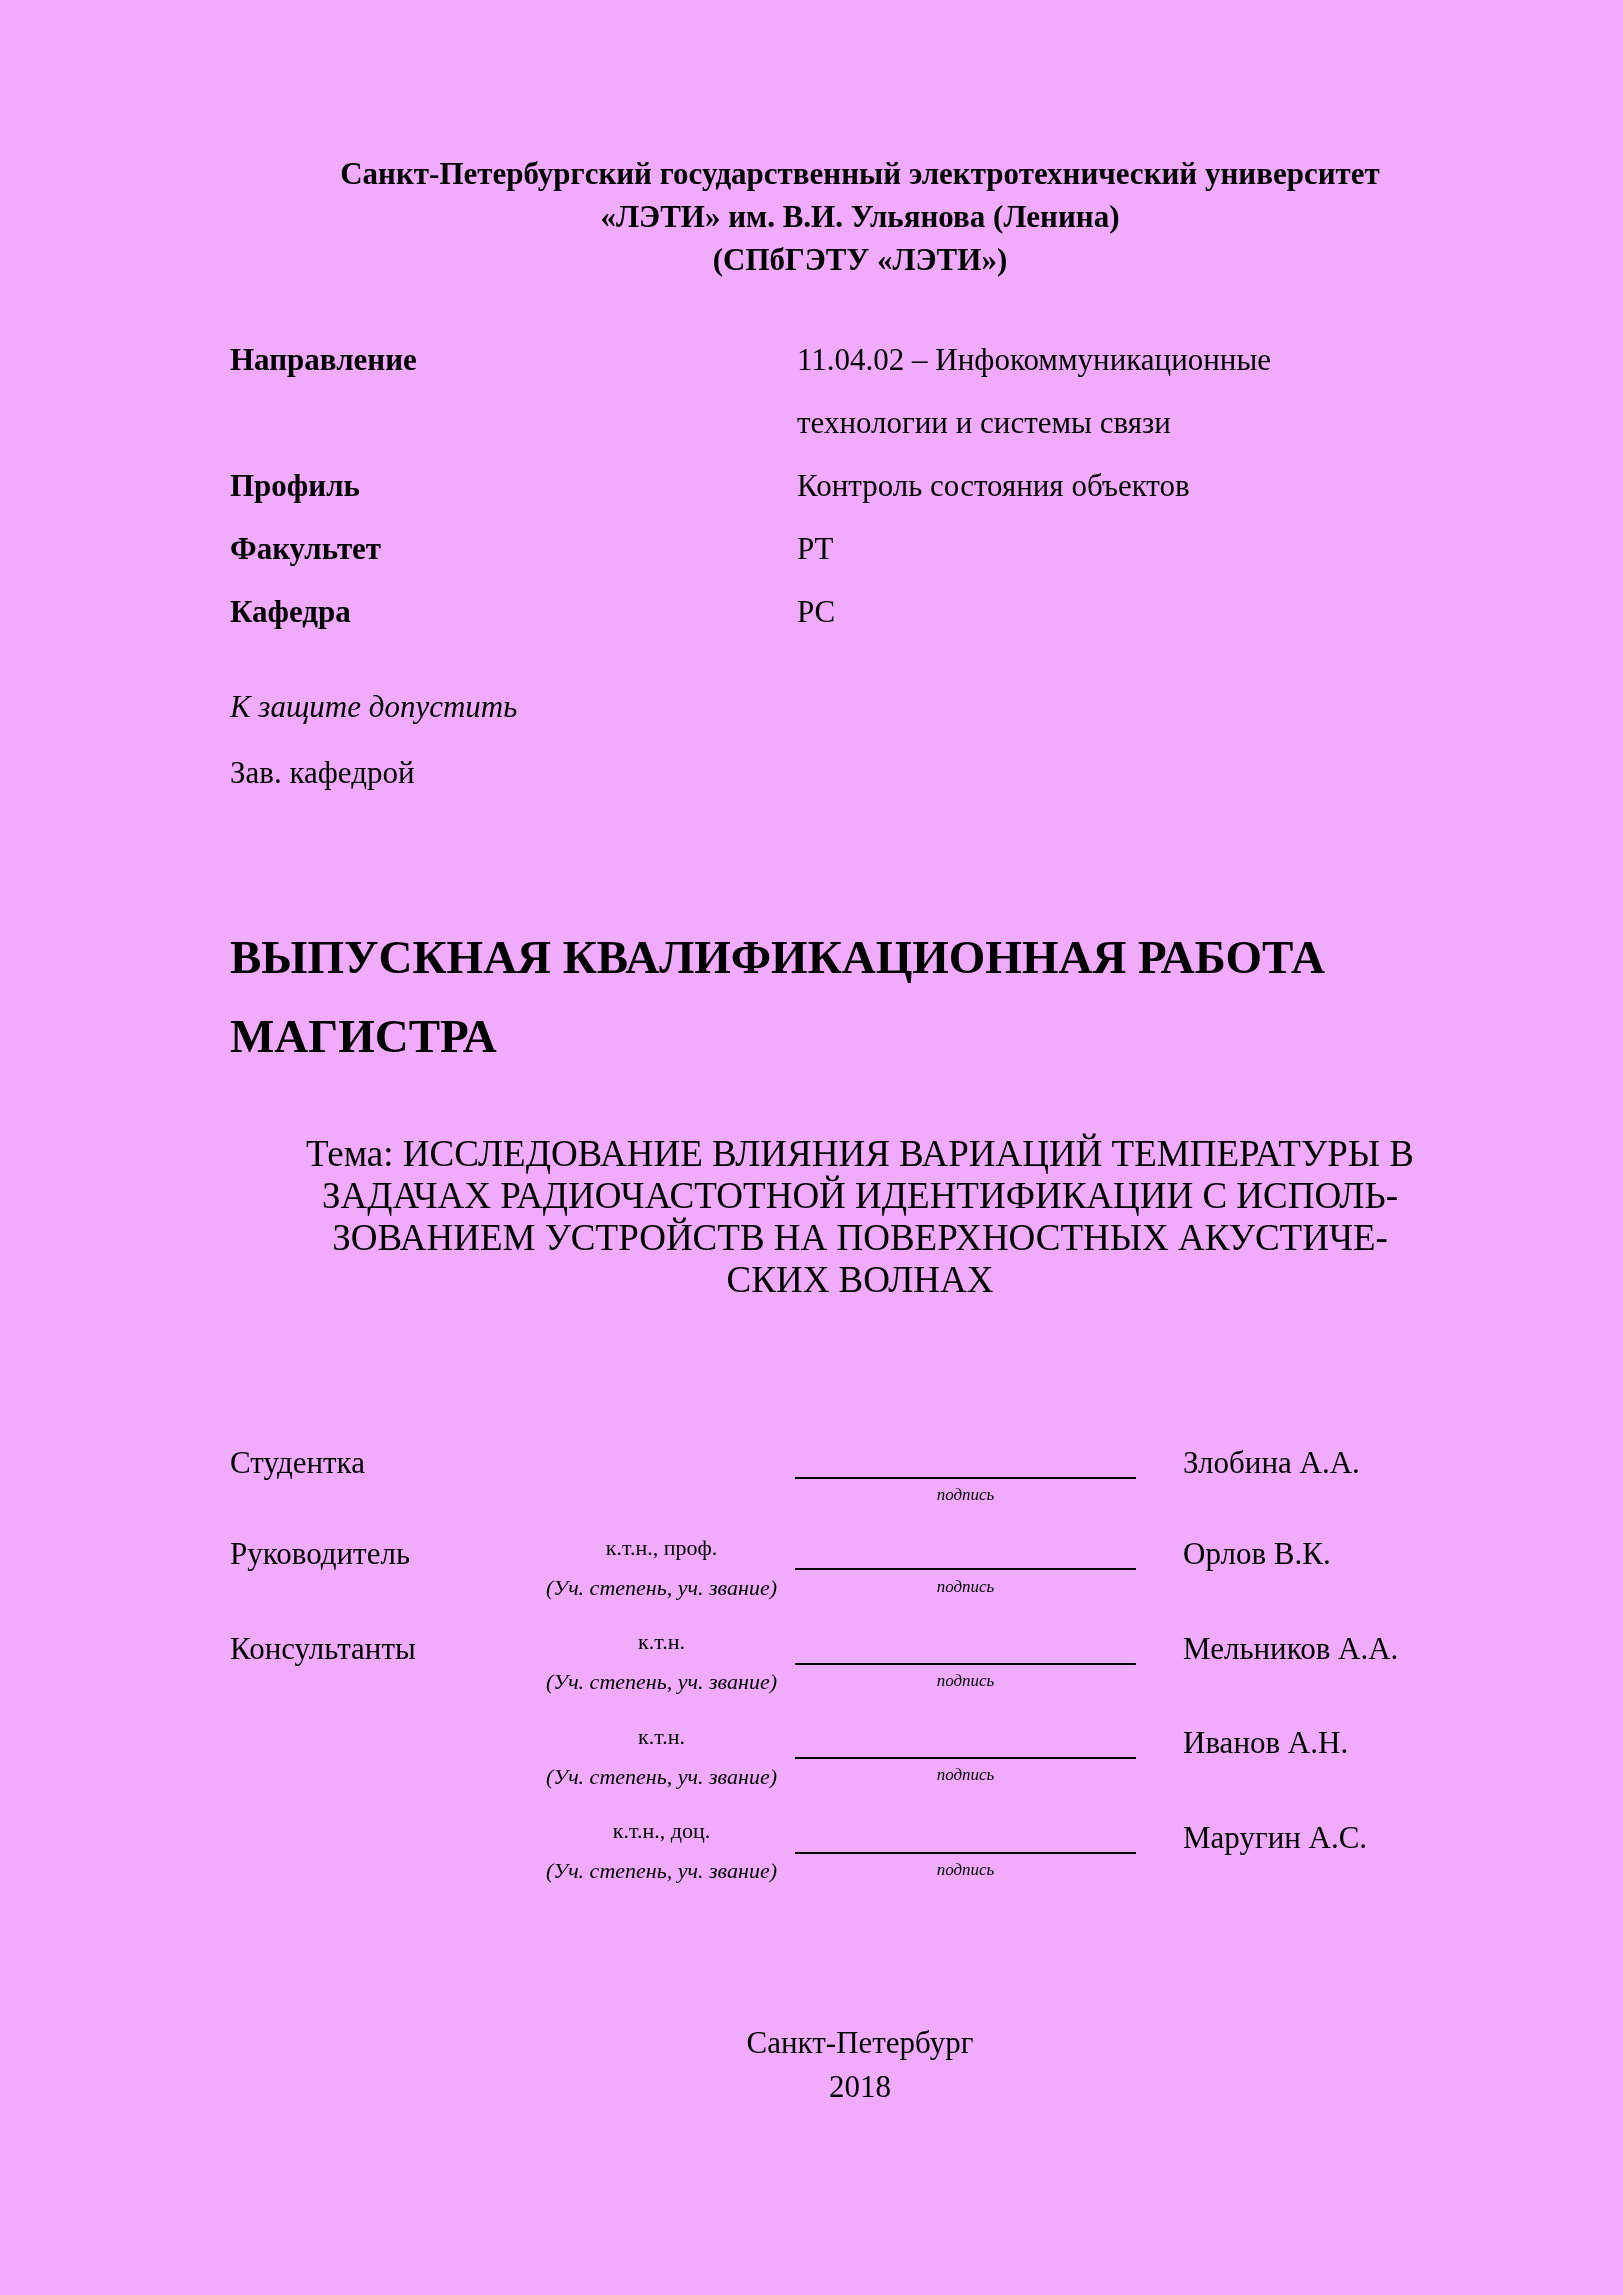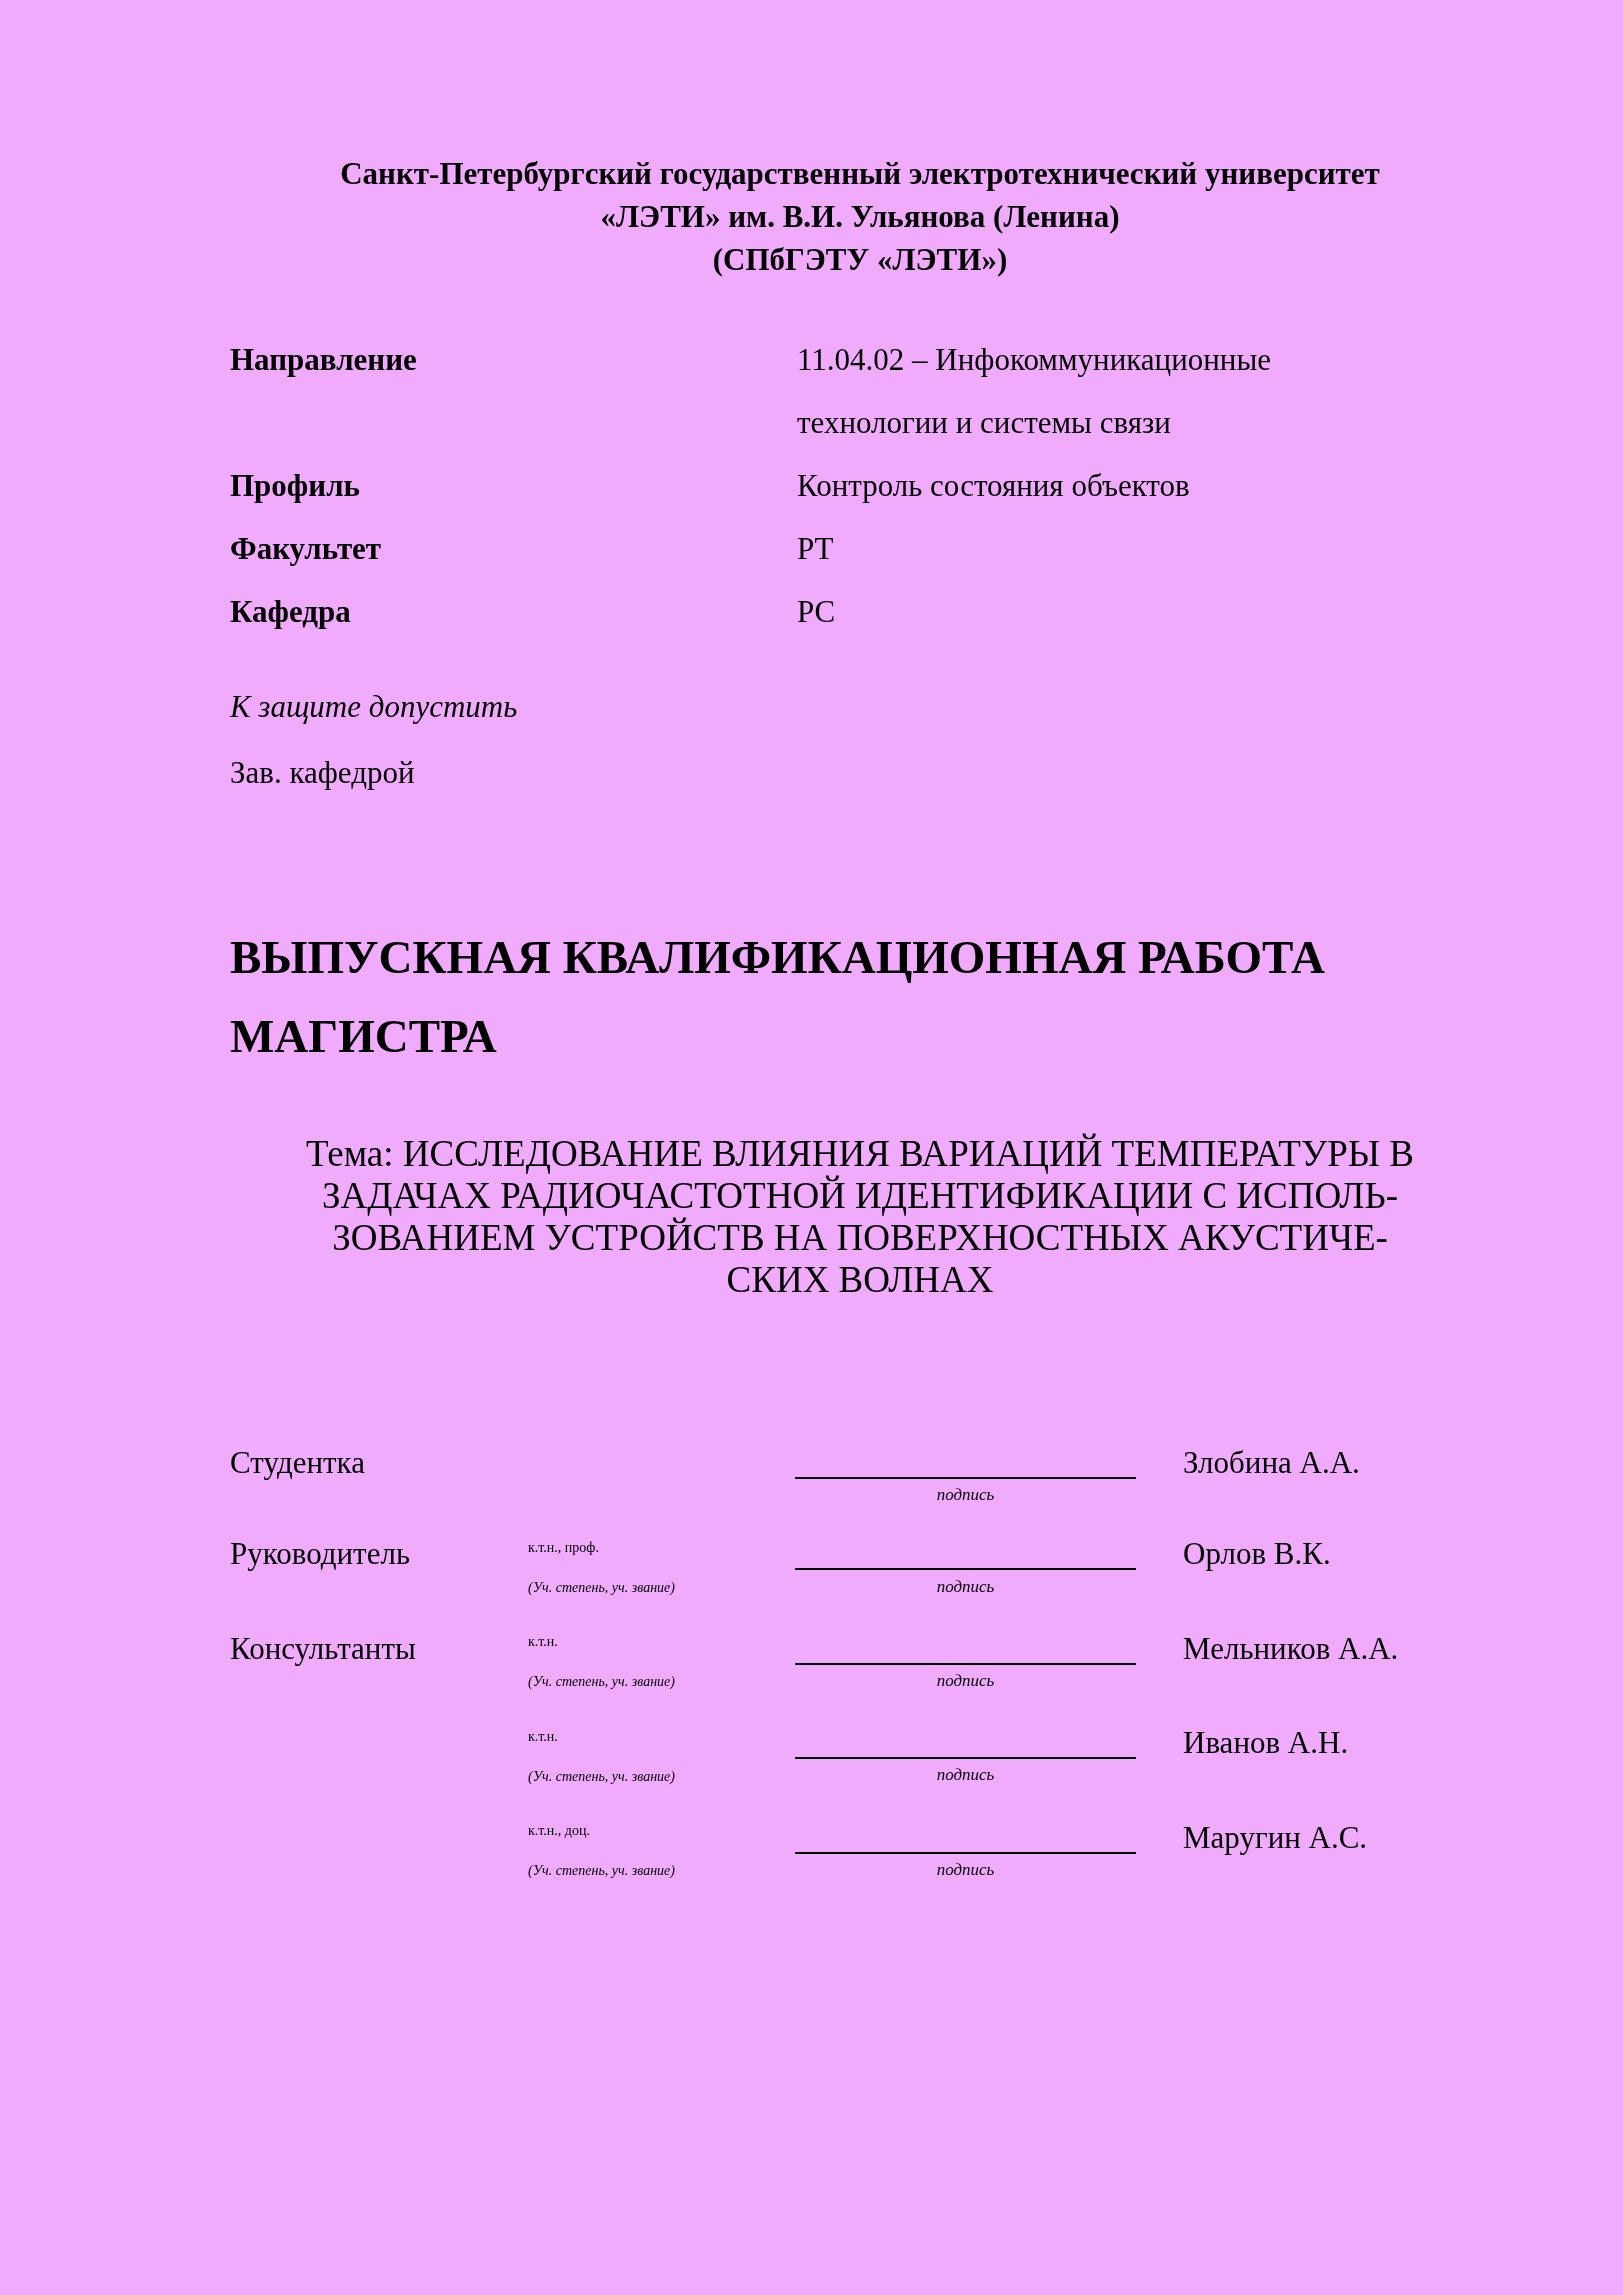--- a/index.html
+++ b/index.html
@@ -40,21 +40,21 @@
   
   .theme {
     margin-top: 57px; text-align: center;
     font-size: 37px; font-weight: normal; line-height: 42px;
   }
 
   
   .signatures { margin-top: 144px; }
   .sig-row { display: flex; align-items: flex-start; margin-bottom: 31px; }
   .sig-role { width: 298px; line-height: 36px; }
-  .sig-degree { width: 267px; text-align: left; font-size: 14px; }
+  .sig-degree { width: 267px; text-align: center; font-size: 22px; }
   .deg-title { line-height: 25px; margin-top: -1.6px; }
   .deg-sub { line-height: 25px; margin-top: 15px; font-style: italic; }
   .sig-sign { width: 341px; }
   .sig-line { height: 34px; border-bottom: 2.4px solid #000000; }
   .sig-caption { margin-top: 6.3px; text-align: center; font-size: 17px; font-style: italic; }
   .sig-name { padding-left: 47px; line-height: 36px; white-space: nowrap; }
 
   
   .footer { margin-top: 138px; text-align: center; line-height: 44px; }
 </style>
@@ -167,15 +167,19 @@
       </div>
       <div class="sig-sign">
         <div class="sig-line"></div>
         <div class="sig-caption">подпись</div>
       </div>
       <div class="sig-name">Маругин А.С.</div>
     </div>
 
   </section>
 
+  <footer class="footer">
+    <div>Санкт-Петербург</div>
+    <div>2018</div>
+  </footer>
 
 </div>
 
 
 </body></html>

